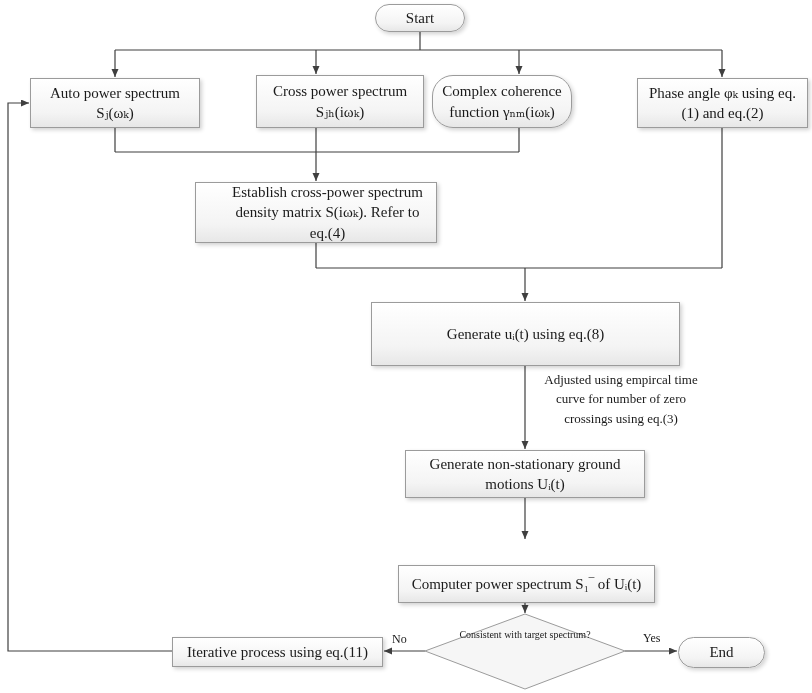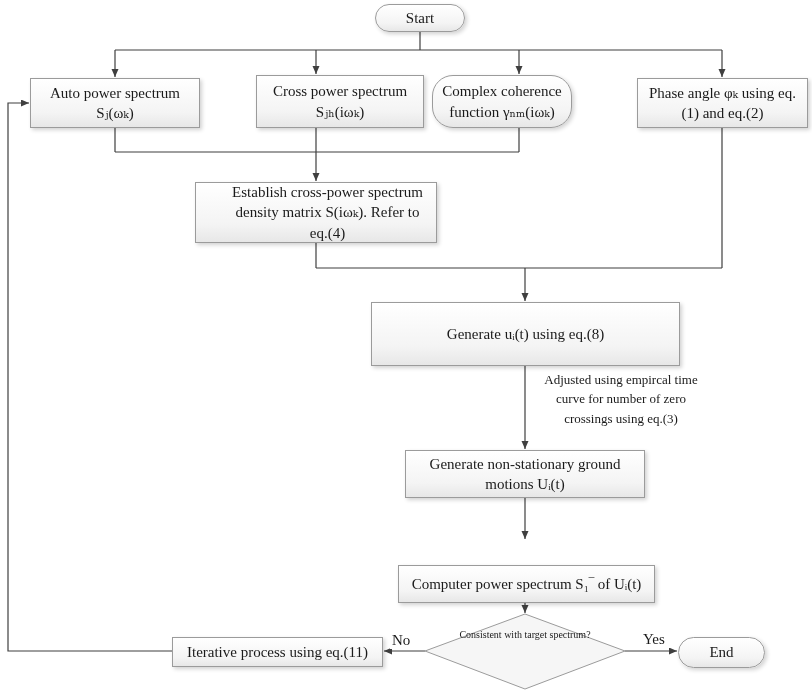--- a/index.html
+++ b/index.html
@@ -23,21 +23,21 @@
     padding:2px 8px;box-sizing:border-box;
   }
   .stadium{border-radius:16px;}
   .plain{
     position:absolute;
     display:flex;align-items:center;justify-content:flex-end;
     text-align:center;font-size:13px;line-height:1.5;
   }
   .edge-label{
     position:absolute;
-    font-size:15px;
+    font-size:12px;
     background:#ffffff;
     padding:0 2px;
   }
   .diamond-text{
     position:absolute;
     display:flex;align-items:flex-start;justify-content:center;
     text-align:center;font-size:10px;line-height:1.4;
   }
 </style>
 </head>

